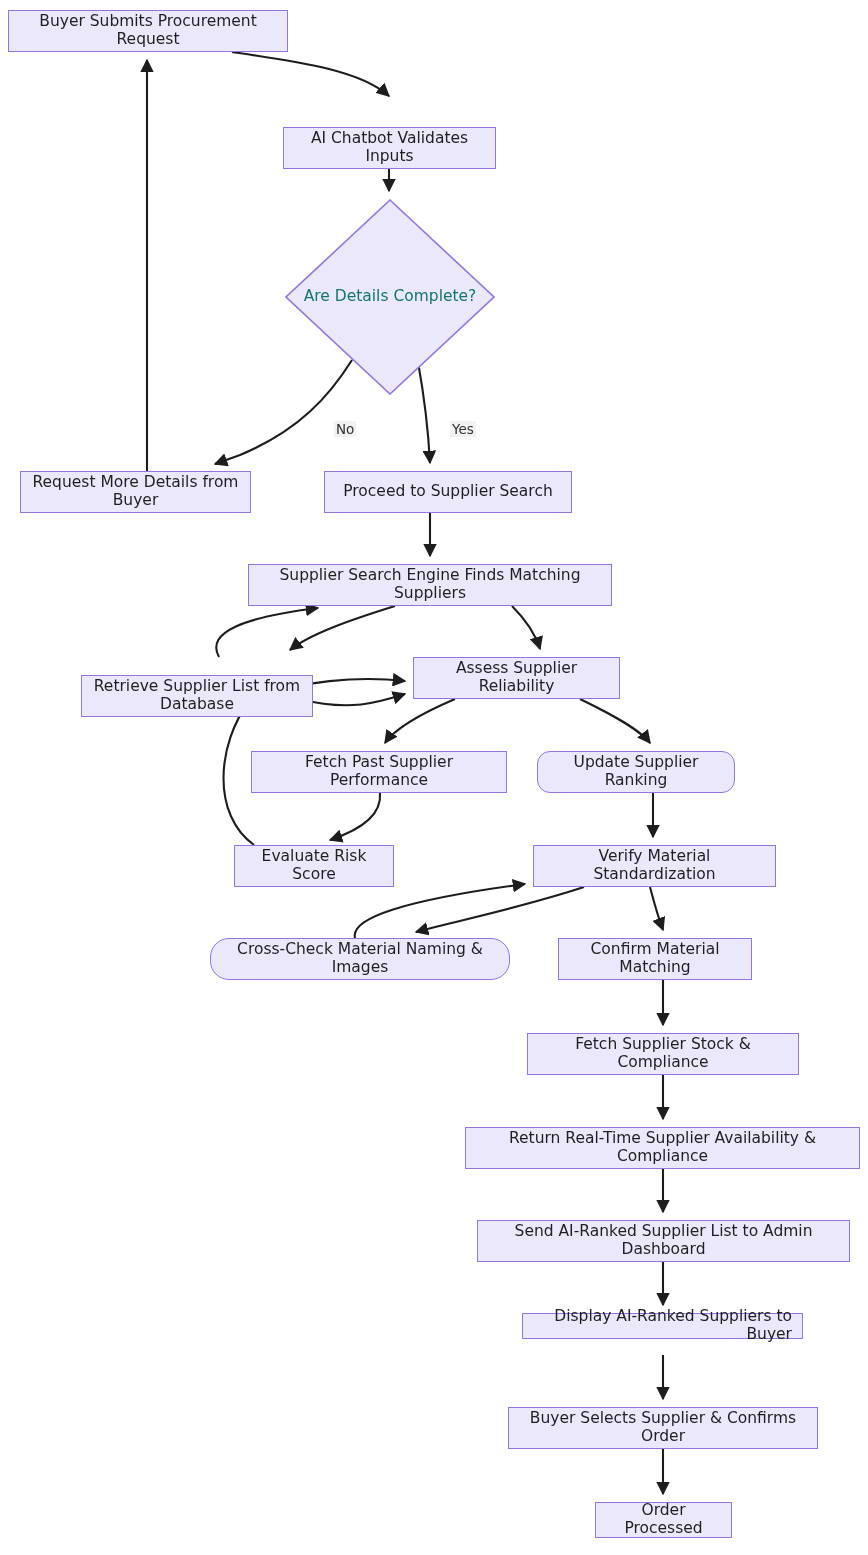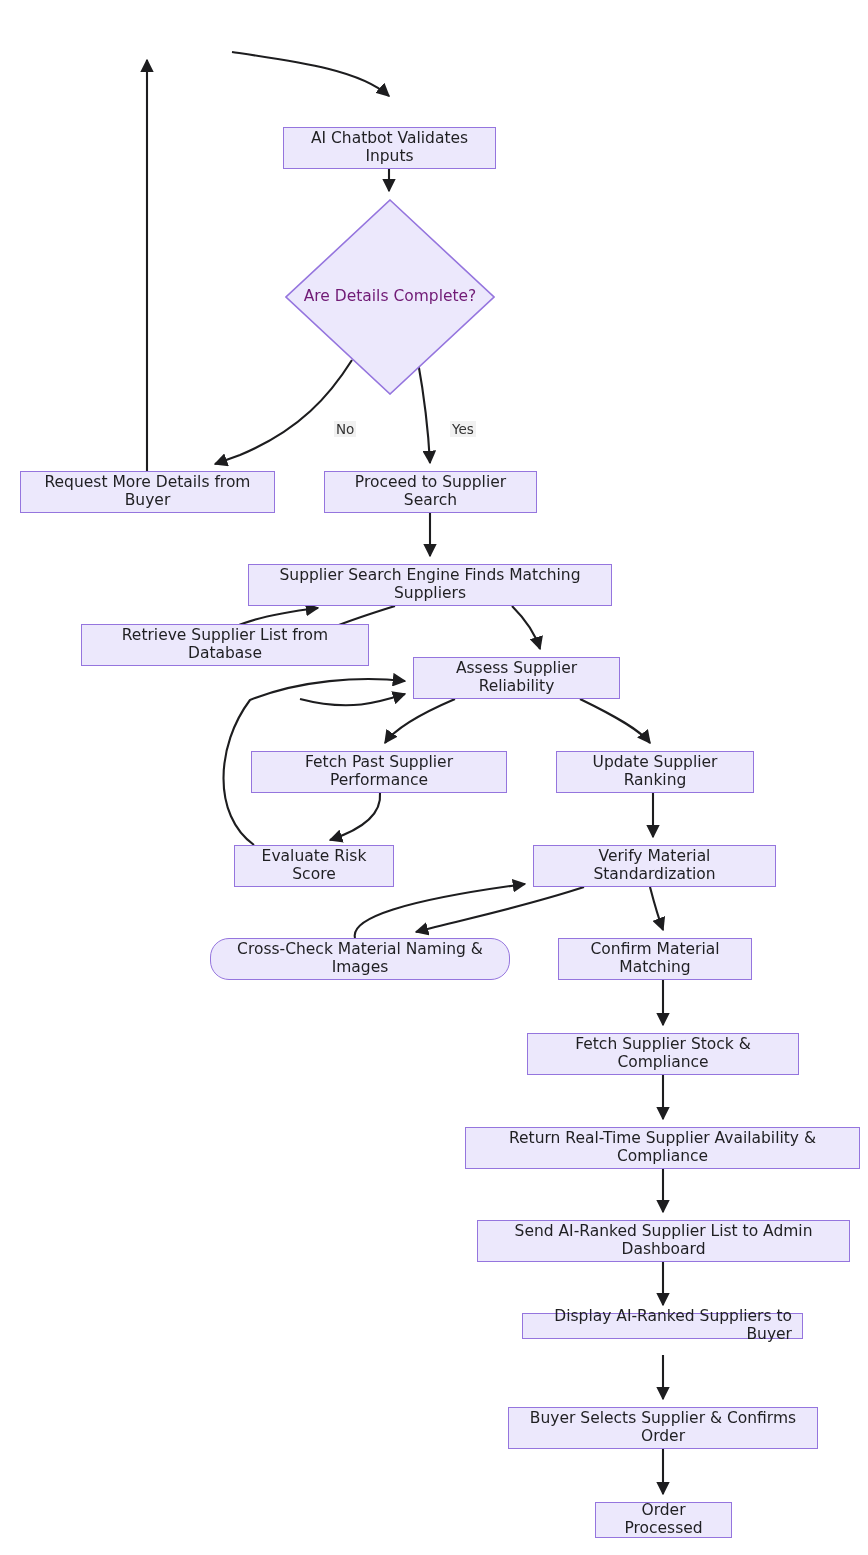--- a/index.html
+++ b/index.html
@@ -4,21 +4,21 @@
 <style>
   html,body{margin:0;padding:0;background:#ffffff;}
   body{font-family:"DejaVu Sans",sans-serif;}
   #canvas{position:relative;width:868px;height:1555px;background:#ffffff;overflow:hidden;}
   svg.edges{position:absolute;left:0;top:0;width:868px;height:1555px;pointer-events:none;}
   .node{position:absolute;box-sizing:border-box;background:#ECE8FC;border:1.3px solid #9575DE;
         display:flex;align-items:center;justify-content:center;text-align:center;
         color:#1f1f22;font-size:15.5px;line-height:1.15;padding:0 10px;}
   .node.decision{background:transparent;border:none;padding:0;}
   .diamond-shape{position:absolute;left:0;top:0;width:100%;height:100%;}
-  .decision-label{position:relative;z-index:2;font-size:15.5px;color:#701a75;}
+  .decision-label{position:relative;z-index:2;font-size:15.5px;color:#0f766e;}
   .edge-label{position:absolute;background:#f1f1f1;color:#333;font-size:13.5px;
         padding:0 2px;line-height:1.2;z-index:5;}
 </style>
 </head>
 <body>
 
 <div id="canvas">
 
   <svg class="edges" viewBox="0 0 868 1555">
     <defs>
@@ -71,57 +71,60 @@
       <path d="M 663,1169 L 663,1212"></path>
 
       <path d="M 663,1262 L 663,1305"></path>
 
       <path d="M 663,1355 L 663,1399"></path>
 
       <path d="M 663,1449 L 663,1494"></path>
     </g>
   </svg>
 
+  <div class="node" style="left:8px;top:10px;width:280px;height:42px;">
+    <span>Buyer Submits Procurement Request</span>
+  </div>
 
   <div class="node" style="left:283px;top:104px;width:213px;height:42px;margin-top:23px;">
     <span>AI Chatbot Validates Inputs</span>
   </div>
 
   <div class="node decision" style="left:285px;top:199px;width:210px;height:196px;">
     <svg class="diamond-shape" viewBox="0 0 210 196" preserveAspectRatio="none">
       <polygon points="105,1 209,98 105,195 1,98" fill="#ECE8FC" stroke="#9575DE" stroke-width="1.6"></polygon>
     </svg>
     <span class="decision-label">Are Details Complete?</span>
   </div>
 
-  <div class="node" style="left:20px;top:471px;width:255px;height:42px;">
+  <div class="node" style="left:20px;top:471px;width:231px;height:42px;">
     <span>Request More Details from Buyer</span>
   </div>
 
-  <div class="node" style="left:324px;top:471px;width:213px;height:42px;">
+  <div class="node" style="left:324px;top:471px;width:248px;height:42px;">
     <span>Proceed to Supplier Search</span>
   </div>
 
   <div class="node" style="left:248px;top:564px;width:364px;height:42px;">
     <span>Supplier Search Engine Finds Matching Suppliers</span>
   </div>
 
-  <div class="node" style="left:81px;top:624px;width:288px;height:42px;">
+  <div class="node" style="left:81px;top:675px;width:232px;height:42px;">
     <span>Retrieve Supplier List from Database</span>
   </div>
 
   <div class="node" style="left:413px;top:657px;width:207px;height:42px;">
     <span>Assess Supplier Reliability</span>
   </div>
 
   <div class="node" style="left:251px;top:751px;width:256px;height:42px;">
     <span>Fetch Past Supplier Performance</span>
   </div>
 
-  <div class="node" style="left:556px;top:751px;width:198px;height:42px;">
+  <div class="node" style="left:537px;top:751px;width:198px;height:42px;border-radius:13px;">
     <span>Update Supplier Ranking</span>
   </div>
 
   <div class="node" style="left:218px;top:845px;width:160px;height:42px;margin-left:16px;">
     <span>Evaluate Risk Score</span>
   </div>
 
   <div class="node" style="left:533px;top:845px;width:243px;height:42px;">
     <span>Verify Material Standardization</span>
   </div>

